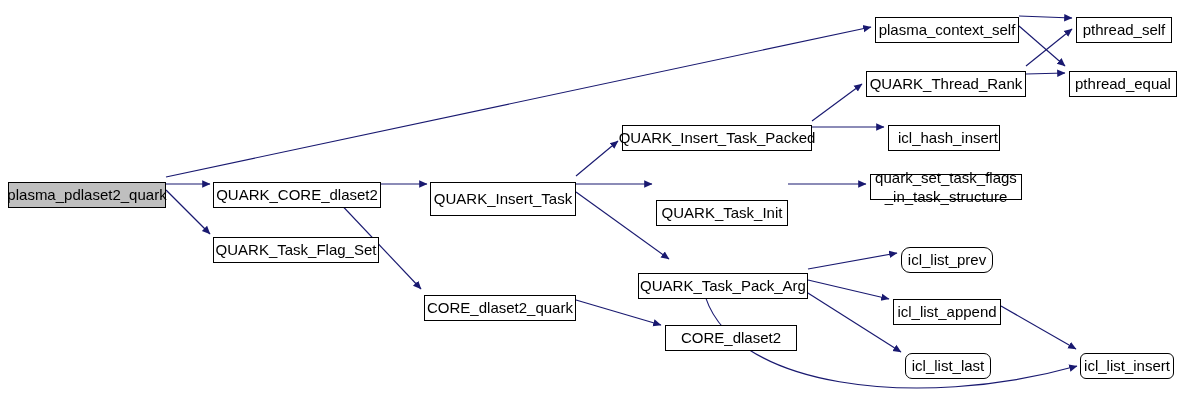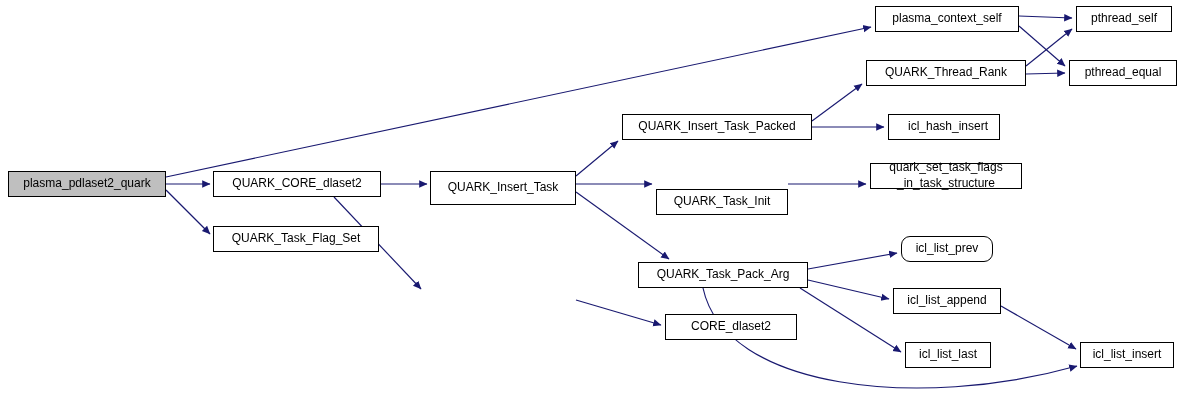--- a/index.html
+++ b/index.html
@@ -25,24 +25,25 @@
   .node {
     position: absolute;
     box-sizing: border-box;
     border: 1px solid #000000;
     background: #ffffff;
     color: #000000;
     display: flex;
     align-items: center;
     justify-content: center;
     text-align: center;
-    font-size: 12px;
+    font-size: 15px;
     line-height: 1.3;
     white-space: pre-line;
     cursor: pointer;
+    margin-top: 11px;
   }
   .node.highlight {
     background: #bfbfbf;
   }
 </style>
 </head>
 <body>
 
 <div class="canvas">
   <svg id="edge-layer" width="1181" height="408" viewBox="0 0 1181 408" xmlns="http://www.w3.org/2000/svg">
@@ -73,29 +74,30 @@
         <path d="M 1026 66 L 1072 29" class="edge" marker-end="url(#arrowhead)"></path>
         <path d="M 1026 74 L 1065 73" class="edge" marker-end="url(#arrowhead)"></path>
         <path d="M 576 300 L 661 325" class="edge" marker-end="url(#arrowhead)"></path>
       </g>
   </svg>
   <div id="node-layer">
       <div class="node highlight" style="left: 8px; top: 171px; width: 158px; height: 26px;">plasma_pdlaset2_quark</div>
       <div class="node" style="left: 213px; top: 171px; width: 168px; height: 26px;">QUARK_CORE_dlaset2</div>
       <div class="node" style="left: 213px; top: 226px; width: 166px; height: 26px;">QUARK_Task_Flag_Set</div>
       <div class="node" style="left: 430px; top: 171px; width: 146px; height: 34px;">QUARK_Insert_Task</div>
+      <div class="node" style="left: 424px; top: 284px; width: 152px; height: 26px;">CORE_dlaset2_quark</div>
       <div class="node" style="left: 665px; top: 314px; width: 132px; height: 26px;">CORE_dlaset2</div>
       <div class="node" style="left: 622px; top: 114px; width: 190px; height: 26px;">QUARK_Insert_Task_Packed</div>
       <div class="node" style="left: 656px; top: 189px; width: 132px; height: 26px;">QUARK_Task_Init</div>
       <div class="node" style="left: 638px; top: 262px; width: 170px; height: 26px;">QUARK_Task_Pack_Arg</div>
       <div class="node" style="left: 875px; top: 6px; width: 144px; height: 26px;">plasma_context_self</div>
       <div class="node" style="left: 866px; top: 60px; width: 160px; height: 26px;">QUARK_Thread_Rank</div>
       <div class="node" style="left: 888px; top: 114px; width: 112px; height: 26px; padding-left: 8px;">icl_hash_insert</div>
       <div class="node" style="left: 870px; top: 163px; width: 152px; height: 26px;">quark_set_task_flags
 _in_task_structure</div>
       <div class="node" style="left: 901px; top: 236px; width: 92px; height: 26px; border-radius: 9px;">icl_list_prev</div>
       <div class="node" style="left: 893px; top: 288px; width: 108px; height: 26px;">icl_list_append</div>
-      <div class="node" style="left: 905px; top: 342px; width: 86px; height: 26px;">icl_list_last</div>
+      <div class="node" style="left: 905px; top: 342px; width: 86px; height: 26px; border-radius: 7px;">icl_list_last</div>
       <div class="node" style="left: 1069px; top: 60px; width: 108px; height: 26px;">pthread_equal</div>
       <div class="node" style="left: 1076px; top: 6px; width: 96px; height: 26px;">pthread_self</div>
-      <div class="node" style="left: 1080px; top: 342px; width: 94px; height: 26px;">icl_list_insert</div>
+      <div class="node" style="left: 1080px; top: 342px; width: 94px; height: 26px; border-radius: 6px;">icl_list_insert</div>
     </div>
 </div>
 
 </body></html>

